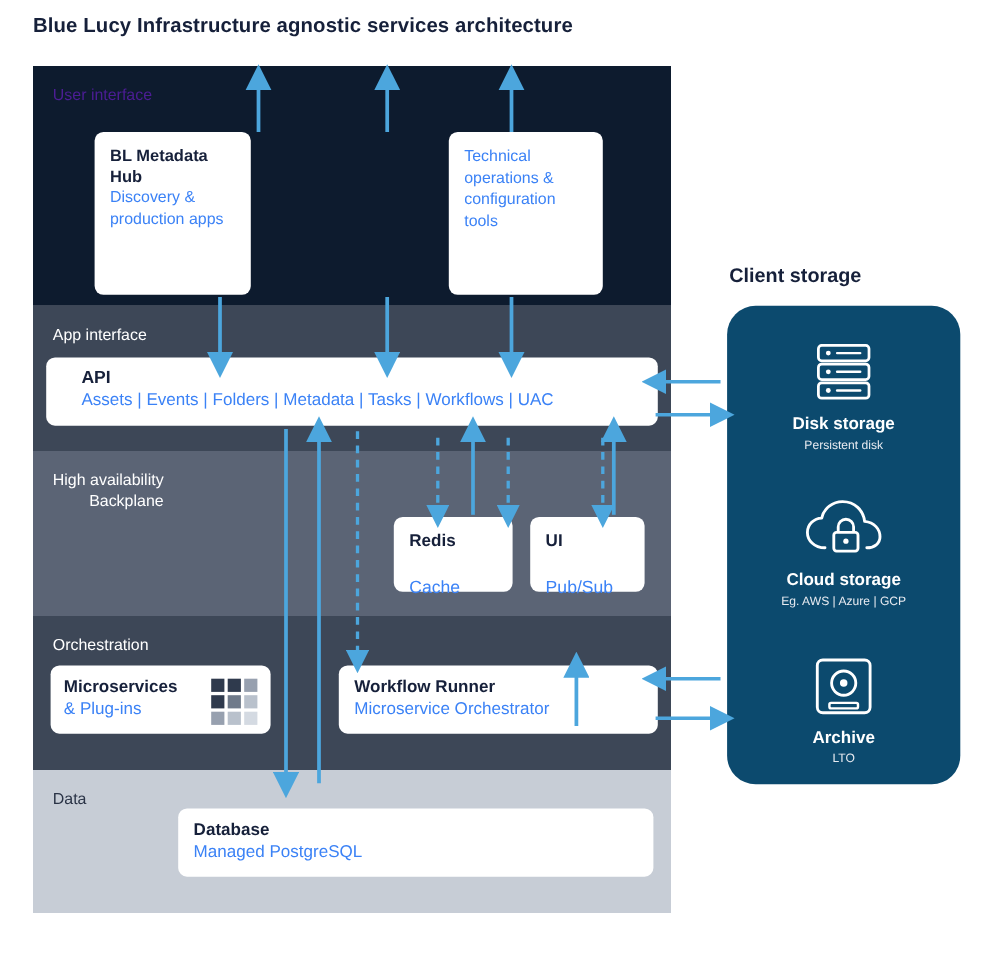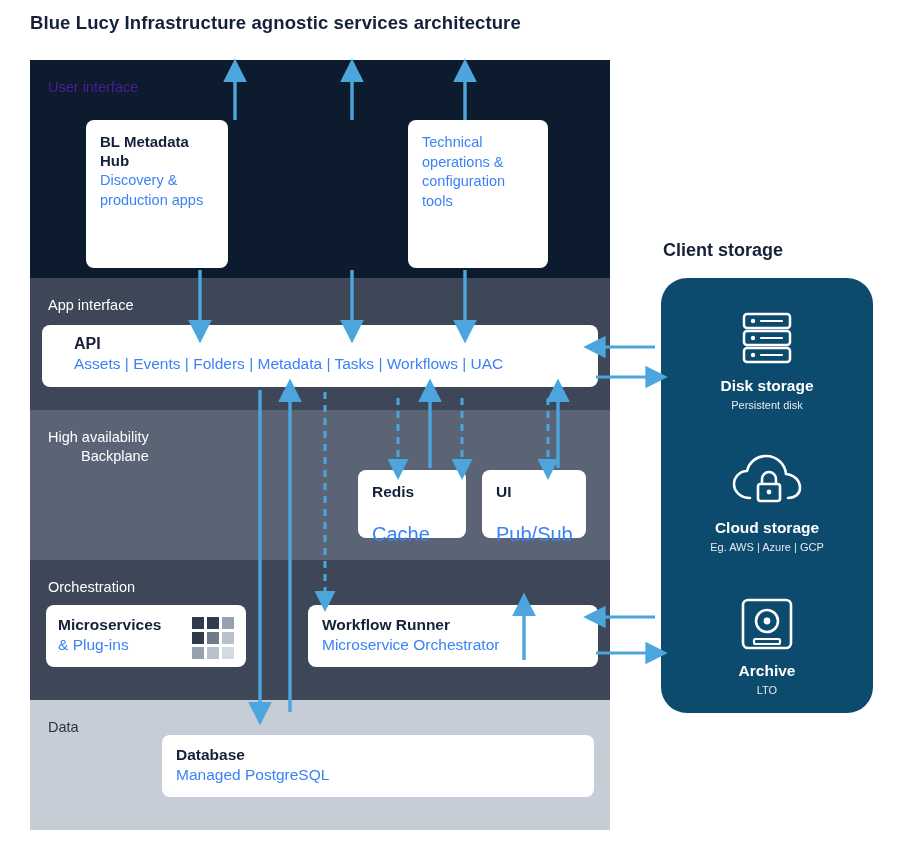--- a/index.html
+++ b/index.html
@@ -86,21 +86,21 @@
   .card-api {
     left: 12px; top: 265px; width: 556px; height: 62px;
     padding: 9px 32px;
   }
   .card-api .t { font-size: 16px; }
   .card-api .s { font-size: 15.5px; }
 
   .card-redis { left: 328px; top: 410px; width: 108px; height: 68px; }
   .card-uips  { left: 452px; top: 410px; width: 104px; height: 68px; }
   .card-redis .t, .card-uips .t { font-size: 15.5px; }
-  .card-redis .s, .card-uips .s { font-size: 20px; margin-top: 24px; }
+  .card-redis .s, .card-uips .s { font-size: 16px; margin-top: 24px; }
 
   .card-micro {
     left: 16px; top: 545px; width: 200px; height: 62px;
     padding: 10px 12px;
   }
   .card-micro .t { font-size: 15.5px; }
   .card-micro .s { font-size: 15.5px; }
 
   .card-wfr {
     left: 278px; top: 545px; width: 290px; height: 62px;

